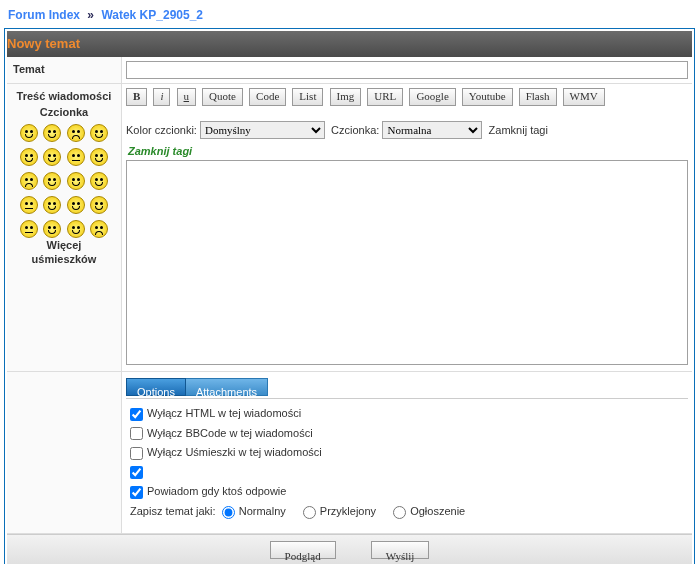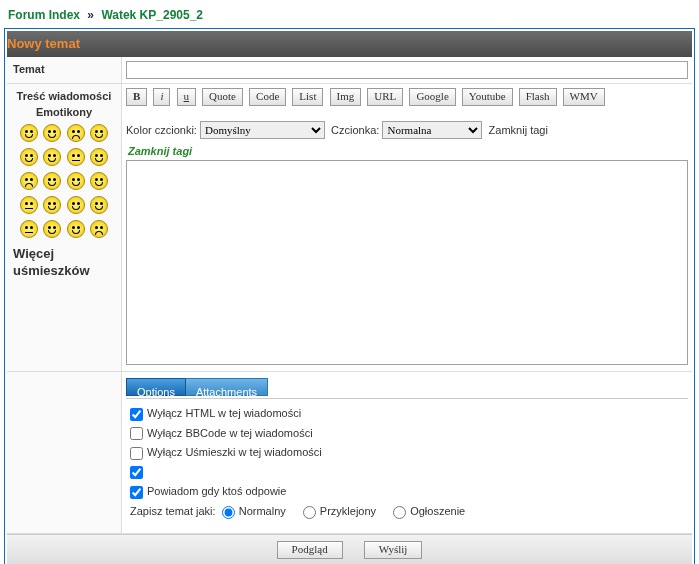--- a/index.html
+++ b/index.html
@@ -1,18 +1,18 @@
 <!DOCTYPE html>
 <html><head>
 <meta charset="utf-8">
 <style>
 *{box-sizing:border-box;margin:0;padding:0}
 body{font:11px Verdana,Arial,sans-serif;background:#fff;color:#333;padding:4px}
 .breadcrumb{font-size:12px;font-weight:bold;color:#2d2d5a;padding:4px 2px 6px 4px}
-.breadcrumb a{color:#15803d;text-decoration:none}
+.breadcrumb a{color:#3b82f6;text-decoration:none}
 .breadcrumb .sep{margin:0 4px}
 .frame{border:1px solid #0a6fb8;padding:2px;background:#fff}
 .hdr{background:linear-gradient(#6c6c6c,#4a4a4a);height:26px;line-height:26px;text-align:left;color:#f08a2e;font-weight:bold;font-size:13px}
 .row{display:flex;border-bottom:1px solid #ddd}
 .lcol{width:115px;padding:6px;background:#fafafa;font-weight:bold;font-size:11px;color:#333;border-right:1px solid #ddd}
 .lcol.center{text-align:center}
 .rcol{flex:1;padding:4px;background:#fff}
 .topic-inp{width:100%;border:1px solid #a0a0a0;height:18px;padding:0 3px;font:11px Verdana}
 .tbtn{display:inline-block;border:1px solid #999;background:linear-gradient(#fdfdfd,#e2e2e2);height:18px;line-height:14px;padding:1px 6px;font:11px Verdana;color:#333;margin-right:3px;margin-bottom:3px;cursor:pointer}
 .tbtn.b{font-weight:bold}
@@ -25,31 +25,31 @@
 .msgta{width:100%;height:205px;border:1px solid #a0a0a0;font:12px Verdana;padding:3px;resize:none}
 .emoti-hdr{text-align:center;font-weight:bold;font-size:11px;margin:4px 0 6px 0}
 .egrid{display:grid;grid-template-columns:repeat(4,1fr);gap:6px 4px;padding:0 6px}
 .emo{width:18px;height:18px;border-radius:50%;background:radial-gradient(#fff57a,#f3c90a);border:1px solid #a88700;position:relative;margin:0 auto;cursor:pointer}
 .emo::before,.emo::after{content:"";position:absolute;background:#000;border-radius:50%}
 .emo::before{width:3px;height:3px;left:4px;top:5px}
 .emo::after{width:3px;height:3px;right:4px;top:5px}
 .emo .m{position:absolute;width:8px;height:4px;border:1px solid #000;border-top:none;border-radius:0 0 8px 8px;left:4px;bottom:3px}
 .emo.sad .m{border-radius:8px 8px 0 0;border-bottom:none;border-top:1px solid #000;bottom:2px}
 .emo.flat .m{border:none;border-top:1px solid #000;height:1px;border-radius:0;bottom:4px}
-.moresm{text-align:left;font-weight:bold;font-size:13px;margin-top:8px;cursor:pointer;line-height:1.3}
+.moresm{text-align:center;font-weight:bold;font-size:11px;margin-top:0;cursor:pointer;line-height:1.3}
 .tabs{margin-top:2px}
 .tab{display:inline-block;height:18px;line-height:18px;padding:4px 10px;font-size:11px;cursor:pointer}
 .tab.active{background:linear-gradient(#4a9fe0,#1a6bb3);color:#fff;border:1px solid #115792}
 .tab.inactive{background:linear-gradient(#6fb5e8,#3c8cc9);color:#fff;border:1px solid #2a78b3;border-left:none}
 .optbox{border-top:1px solid #ccc;padding:8px 4px 4px 4px}
 .optline{margin-bottom:6px;font-size:11px;color:#333}
 .optline input[type=checkbox],.optline input[type=radio]{vertical-align:middle;margin-right:4px}
 .optline label{margin-right:14px}
 .footbar{background:linear-gradient(#f2f2f2,#dedede);padding:6px;text-align:center;border-top:1px solid #ccc}
-.footbar .tbtn{padding:1px 14px;margin:0 9px}
+.footbar .tbtn{padding:8px 14px;margin:0 16px}
 </style>
 </head>
 <body>
 
 <div class="breadcrumb">
   <a>Forum Index</a>
   <span class="sep">»</span>
   <a>Watek KP_2905_2</a>
 </div>
 
@@ -59,21 +59,21 @@
   <div class="row">
     <div class="lcol">Temat</div>
     <div class="rcol">
       <input class="topic-inp" value="" style="">
     </div>
   </div>
 
   <div class="row">
     <div class="lcol center">
       <div>Treść wiadomości</div>
-      <div class="emoti-hdr">Emotikony</div>
+      <div class="emoti-hdr">Czcionka</div>
       <div class="egrid">
         <div class="emo">
             <span class="m"></span>
           </div>
         <div class="emo">
             <span class="m"></span>
           </div>
         <div class="emo sad">
             <span class="m"></span>
           </div>

